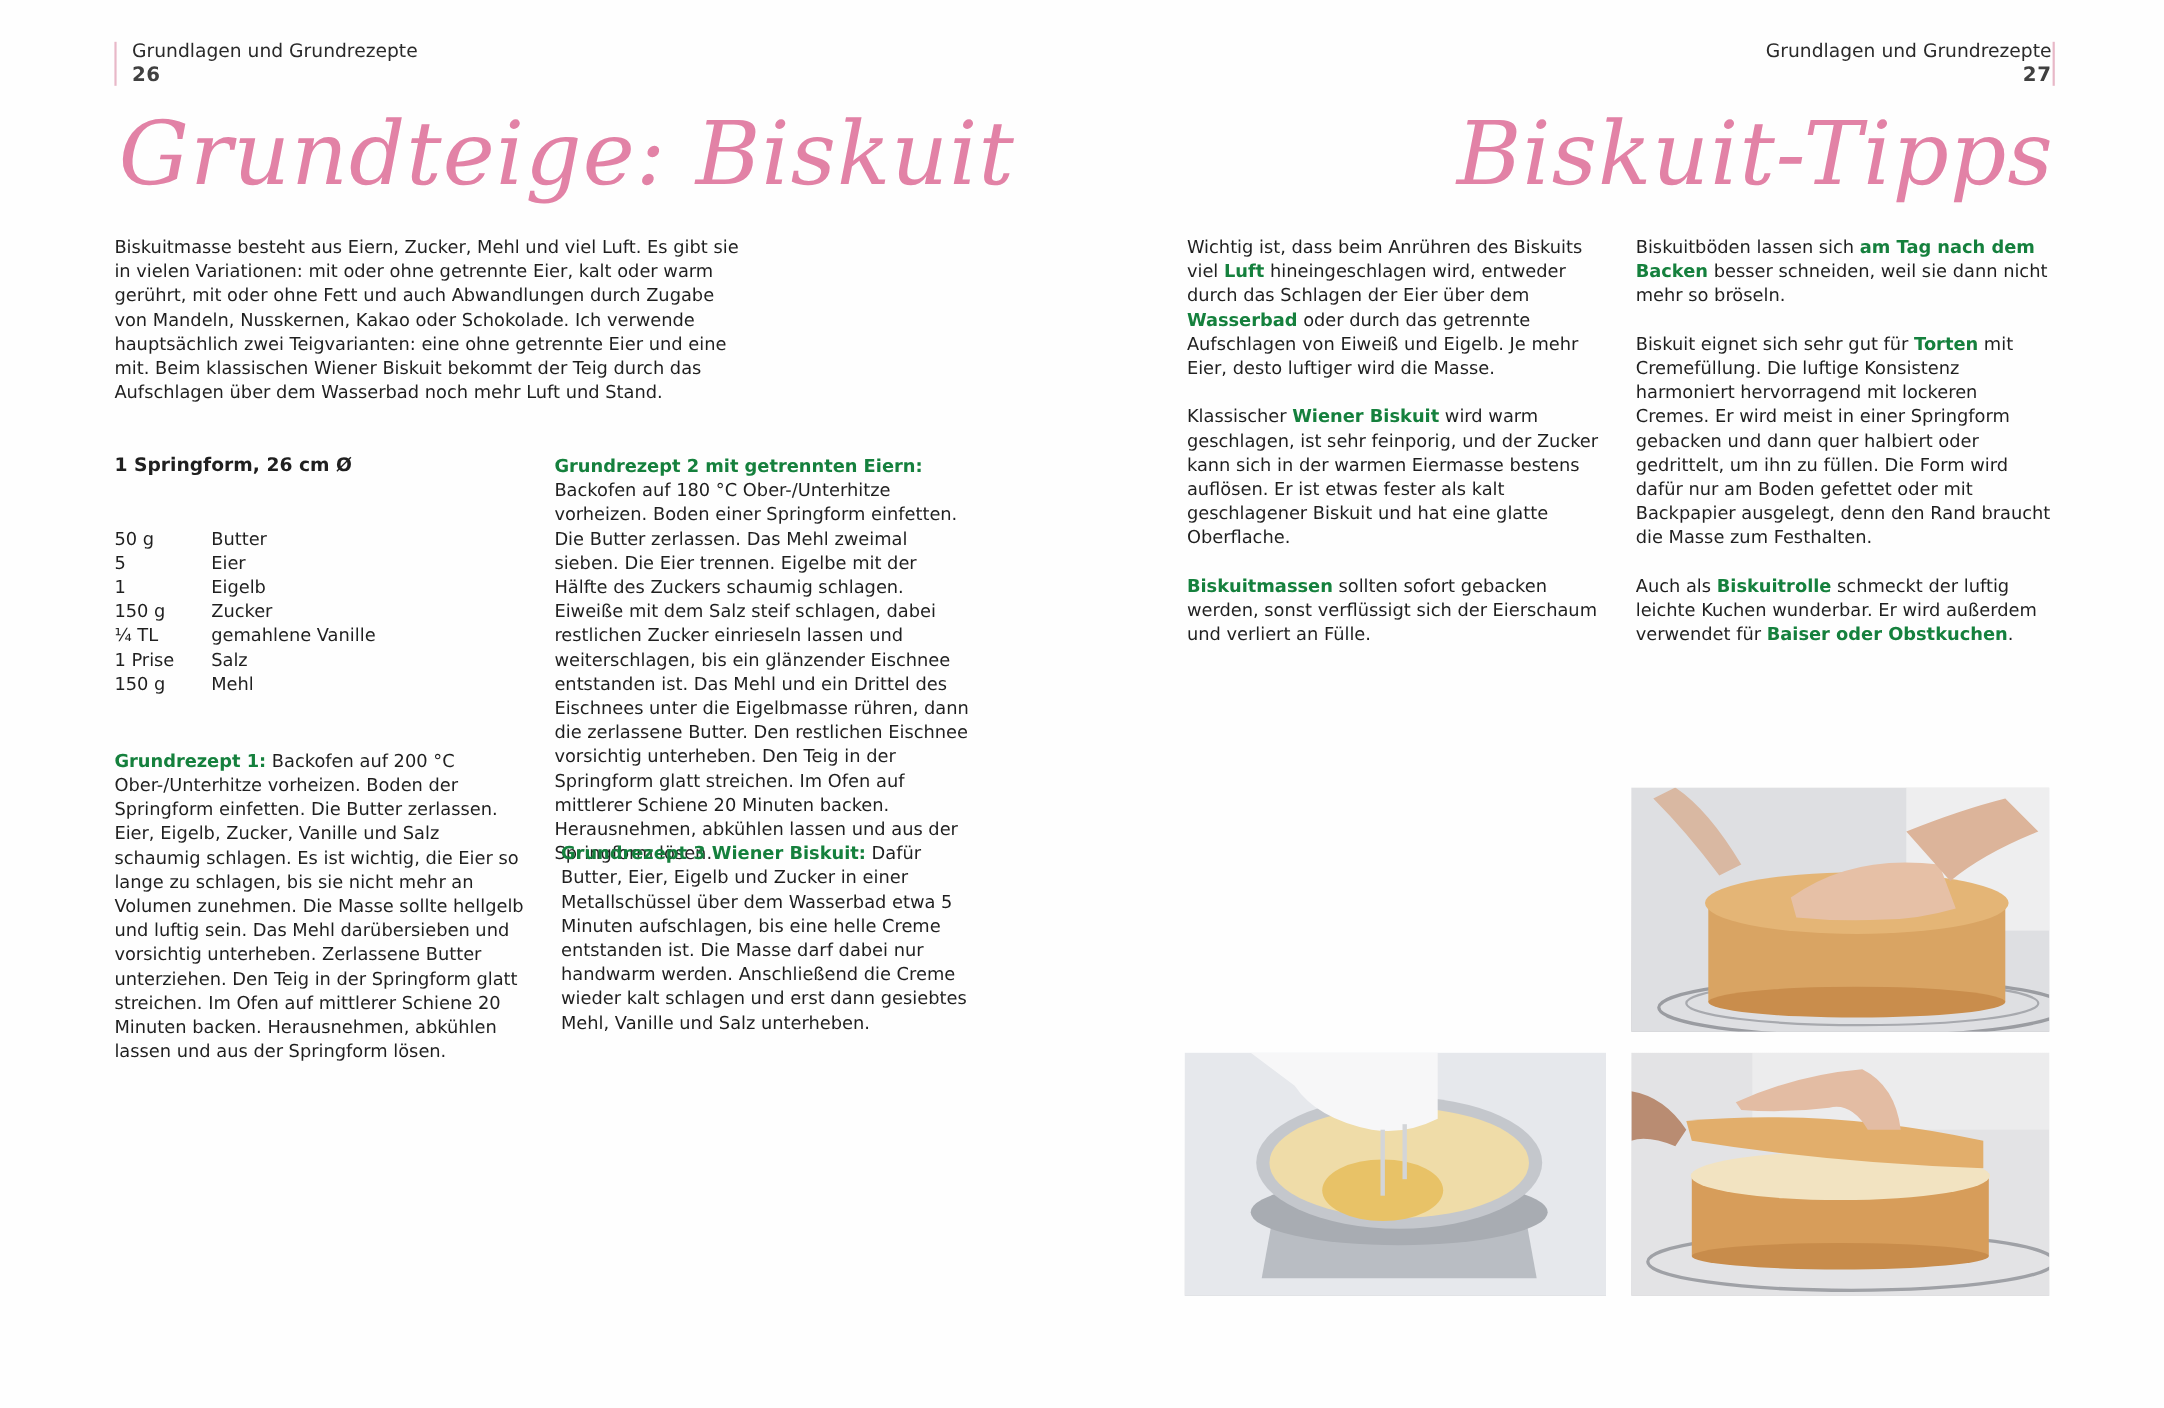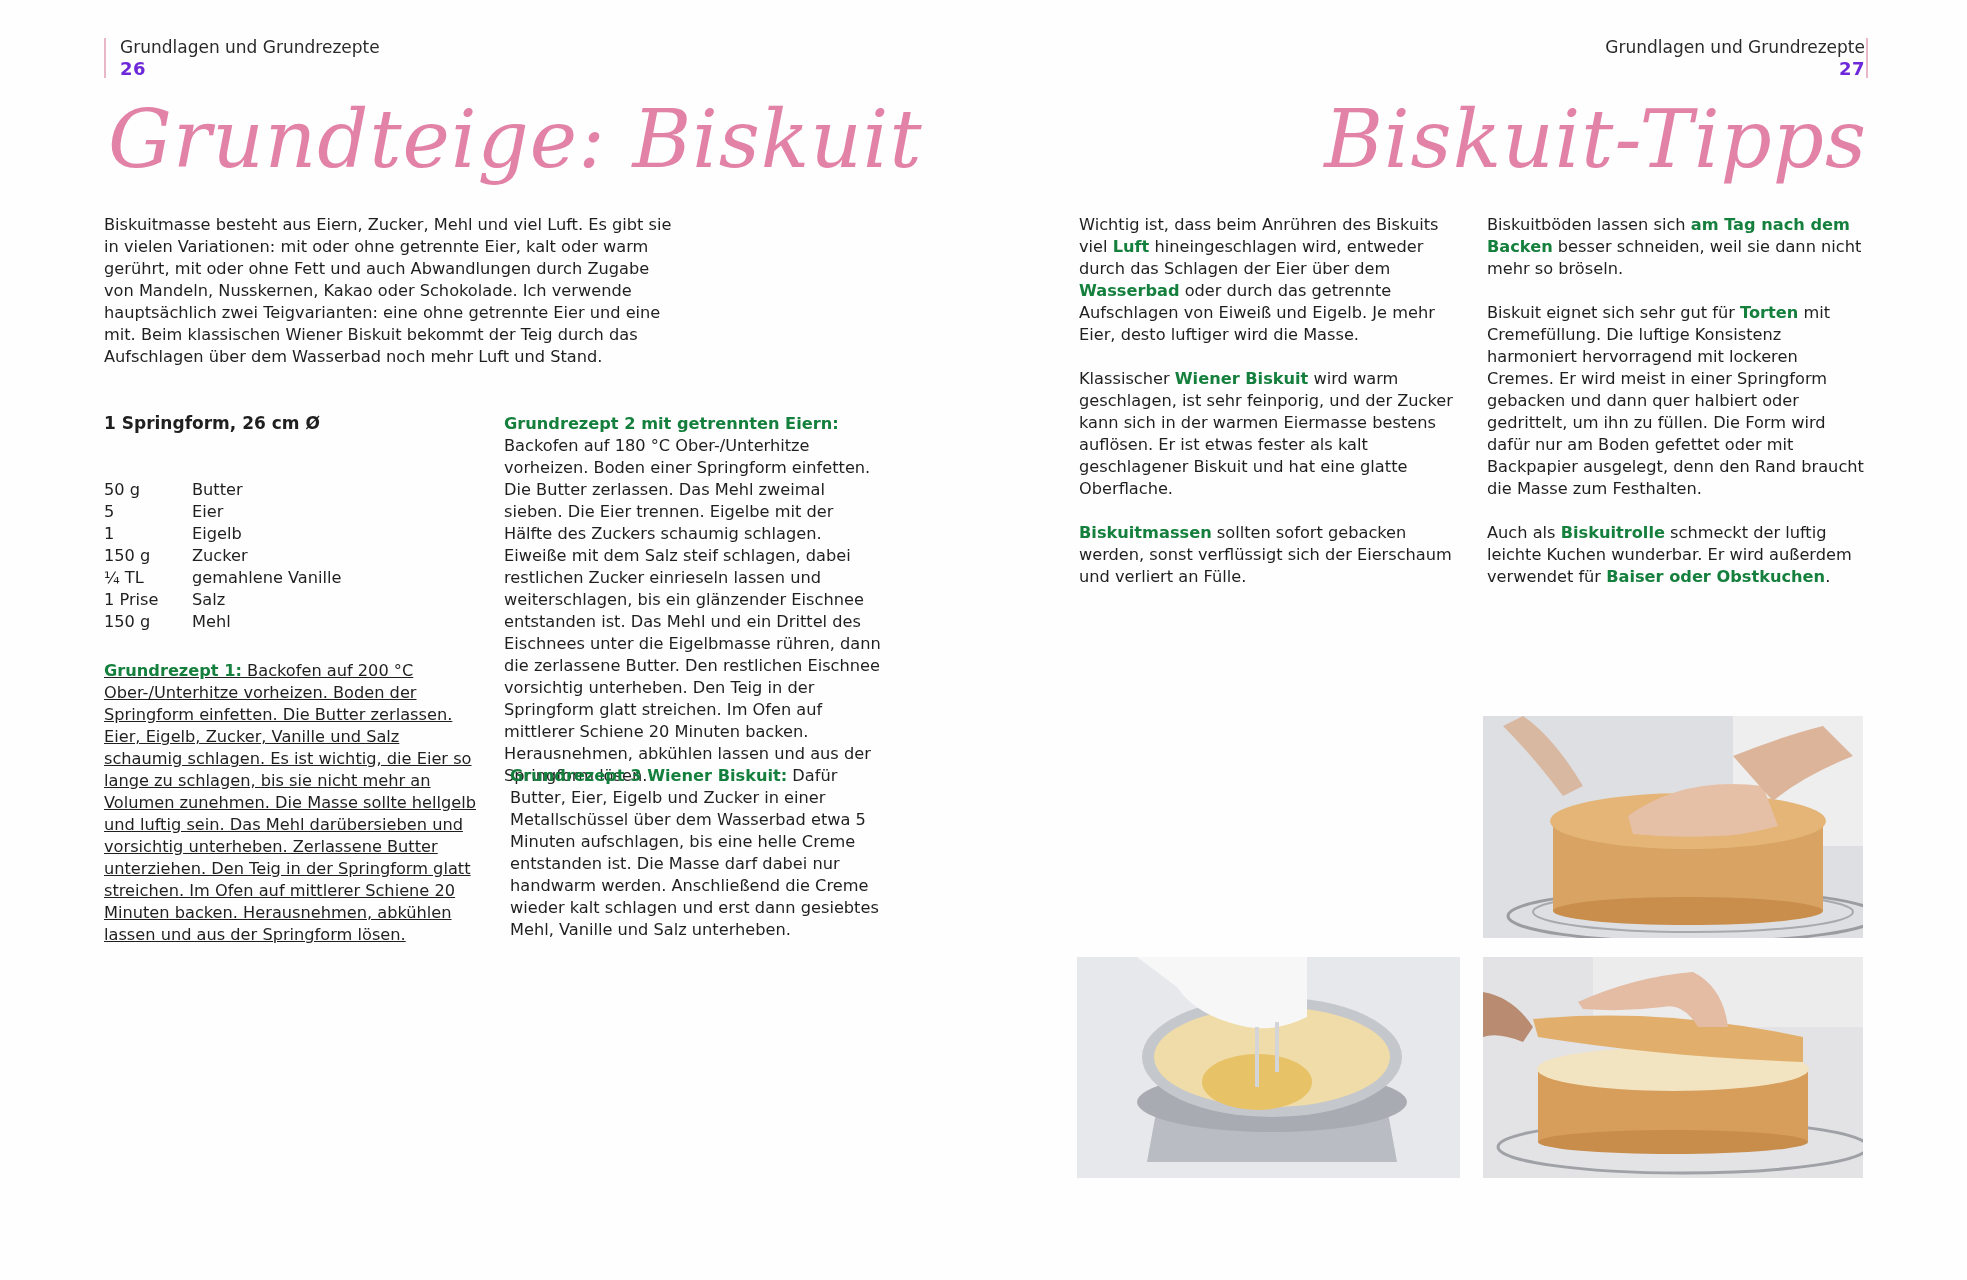--- a/index.html
+++ b/index.html
@@ -12,21 +12,21 @@
     color: #1e1e1e;
   }
   .page { position: absolute; top: 0; height: 1280px; }
   .page.left { left: 0; width: 983px; }
   .page.right { left: 983px; width: 984px; }
 
   .runhead {
     position: absolute; top: 36px;
     font-size: 17px; line-height: 22px; color: #2a2a2a;
   }
-  .runhead .num { font-weight: bold; color: #6d28d9; font-size: 18px; letter-spacing: 0.5px; }
+  .runhead .num { font-weight: bold; color: #404040; font-size: 18px; letter-spacing: 0.5px; }
   .runhead.left { left: 120px; }
   .runhead.right { right: 102px; text-align: right; }
   .rule-bar { position: absolute; top: 38px; width: 2px; height: 40px; background: #e8b8c8; }
   .rule-bar.left { left: 104px; }
   .rule-bar.right { right: 99px; }
 
   .script-title {
     position: absolute; top: 90px;
     font-family: "DejaVu Serif", "Liberation Serif", serif;
     font-style: italic;
@@ -43,21 +43,21 @@
 
   .intro { position: absolute; left: 104px; top: 214px; width: 580px; }
 
   .serves { position: absolute; left: 104px; top: 412px; font-weight: bold; font-size: 17px; }
 
   .ingredients { position: absolute; left: 104px; top: 479px; width: 300px; }
   .ing-row { display: flex; }
   .ing-qty { width: 88px; }
   .ing-name { flex: 1; }
 
-  .recipe1 { position: absolute; left: 104px; top: 660px; width: 378px; text-decoration: underline; }
+  .recipe1 { position: absolute; left: 104px; top: 681px; width: 378px; }
   .recipe2 { position: absolute; left: 504px; top: 413px; width: 382px; }
   .recipe3 { position: absolute; left: 510px; top: 765px; width: 382px; }
 
   .tips-col1 { position: absolute; left: 1079px; top: 214px; width: 380px; }
   .tips-col2 { position: absolute; left: 1487px; top: 214px; width: 380px; }
   .tip { margin: 0 0 22px 0; }
 
   .photo { position: absolute; overflow: hidden; }
   .photo.cake-top { left: 1483px; top: 716px; width: 380px; height: 222px;
     background: linear-gradient(180deg, #e9e9eb 0%, #dcdcdf 55%, #c9cacd 100%); }

